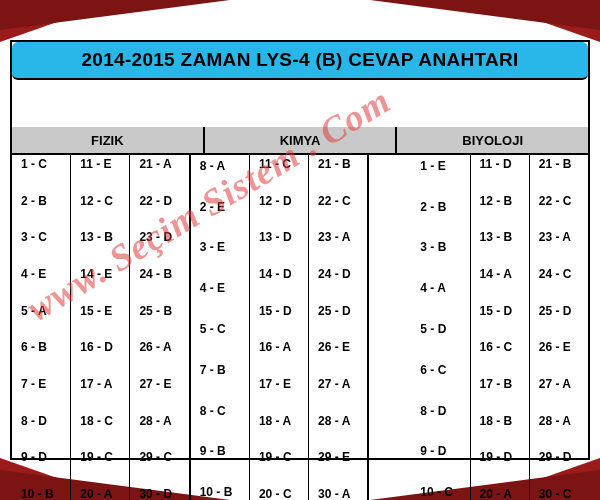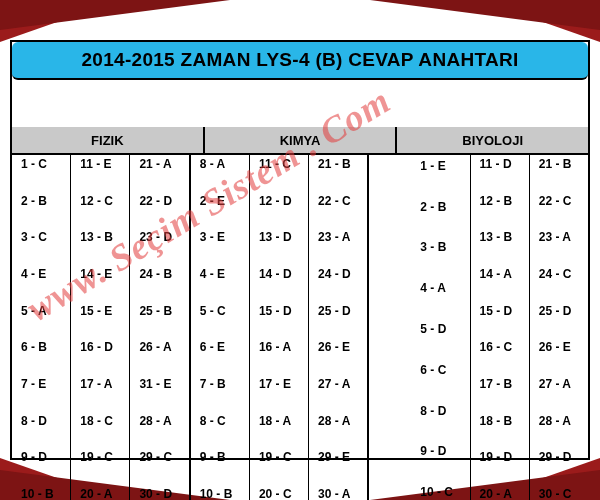--- a/index.html
+++ b/index.html
@@ -156,35 +156,34 @@
         <div class="cell">19 - C</div>
         <div class="cell">20 - A</div>
       </div>
       <div class="col">
         <div class="cell">21 - A</div>
         <div class="cell">22 - D</div>
         <div class="cell">23 - D</div>
         <div class="cell">24 - B</div>
         <div class="cell">25 - B</div>
         <div class="cell">26 - A</div>
-        <div class="cell">31 - E</div>
+        <div class="cell">27 - E</div>
         <div class="cell">28 - A</div>
         <div class="cell">29 - C</div>
         <div class="cell">30 - D</div>
       </div>
     </div>
 
     <div class="subject-block">
       <div class="col">
         <div class="cell">8 - A</div>
         <div class="cell">2 - E</div>
         <div class="cell">3 - E</div>
         <div class="cell">4 - E</div>
         <div class="cell">5 - C</div>
-        <div class="cell">6 - E</div>
         <div class="cell">7 - B</div>
         <div class="cell">8 - C</div>
         <div class="cell">9 - B</div>
         <div class="cell">10 - B</div>
       </div>
       <div class="col">
         <div class="cell">11 - C</div>
         <div class="cell">12 - D</div>
         <div class="cell">13 - D</div>
         <div class="cell">14 - D</div>

